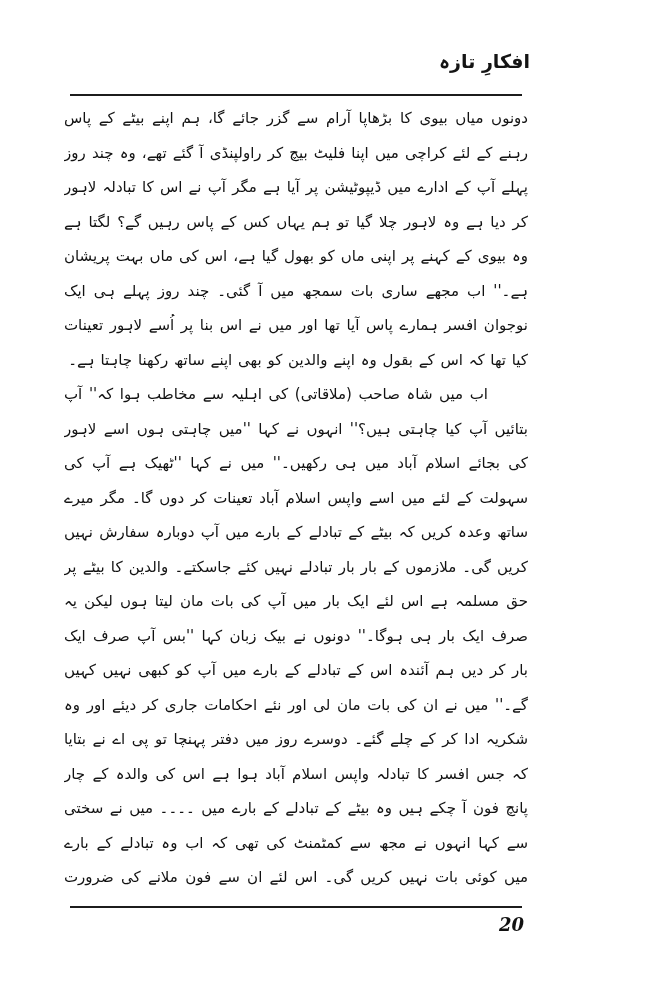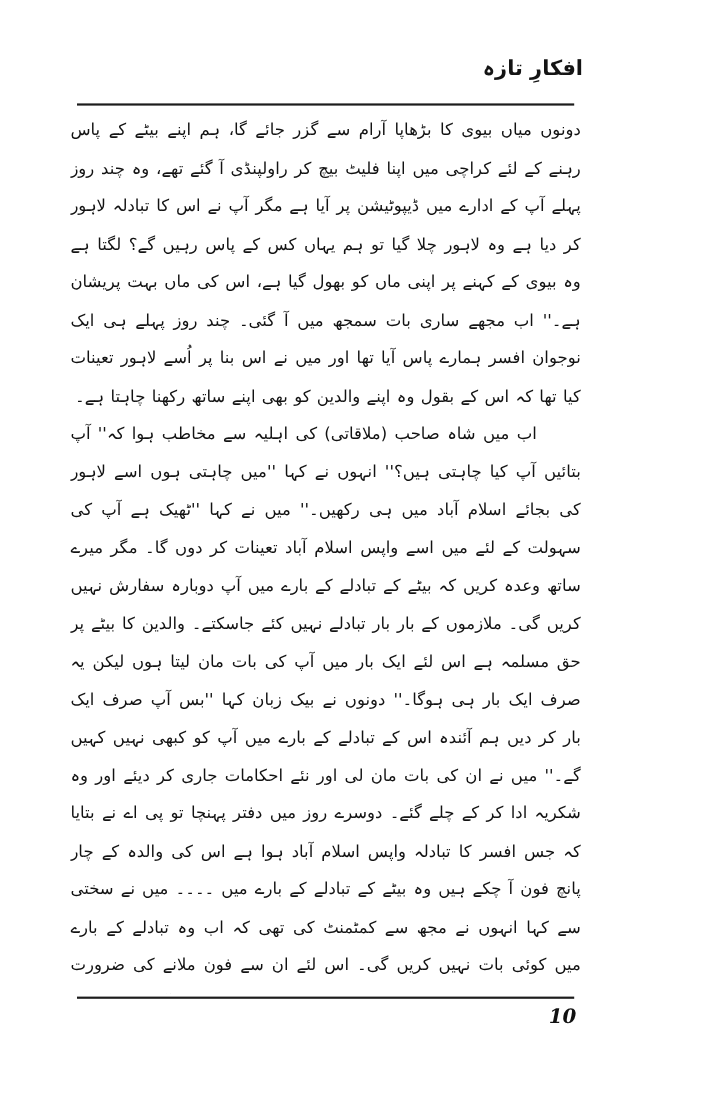--- a/index.html
+++ b/index.html
@@ -79,15 +79,15 @@
   <div class="rule header-rule"></div>
 
   <div class="body-text">
     <p class="para">دونوں میاں بیوی کا بڑھاپا آرام سے گزر جائے گا، ہم اپنے بیٹے کے پاس رہنے کے لئے کراچی میں اپنا فلیٹ بیچ کر راولپنڈی آ گئے تھے، وہ چند روز پہلے آپ کے ادارے میں ڈیپوٹیشن پر آیا ہے مگر آپ نے اس کا تبادلہ لاہور کر دیا ہے وہ لاہور چلا گیا تو ہم یہاں کس کے پاس رہیں گے؟ لگتا ہے وہ بیوی کے کہنے پر اپنی ماں کو بھول گیا ہے، اس کی ماں بہت پریشان ہے۔'' اب مجھے ساری بات سمجھ میں آ گئی۔ چند روز پہلے ہی ایک نوجوان افسر ہمارے پاس آیا تھا اور میں نے اس بنا پر اُسے لاہور تعینات کیا تھا کہ اس کے بقول وہ اپنے والدین کو بھی اپنے ساتھ رکھنا چاہتا ہے۔</p>
     <p class="para indent">اب میں شاہ صاحب (ملاقاتی) کی اہلیہ سے مخاطب ہوا کہ'' آپ بتائیں آپ کیا چاہتی ہیں؟'' انہوں نے کہا ''میں چاہتی ہوں اسے لاہور کی بجائے اسلام آباد میں ہی رکھیں۔'' میں نے کہا ''ٹھیک ہے آپ کی سہولت کے لئے میں اسے واپس اسلام آباد تعینات کر دوں گا۔ مگر میرے ساتھ وعدہ کریں کہ بیٹے کے تبادلے کے بارے میں آپ دوبارہ سفارش نہیں کریں گی۔ ملازموں کے بار بار تبادلے نہیں کئے جاسکتے۔ والدین کا بیٹے پر حق مسلمہ ہے اس لئے ایک بار میں آپ کی بات مان لیتا ہوں لیکن یہ صرف ایک بار ہی ہوگا۔'' دونوں نے بیک زبان کہا ''بس آپ صرف ایک بار کر دیں ہم آئندہ اس کے تبادلے کے بارے میں آپ کو کبھی نہیں کہیں گے۔'' میں نے ان کی بات مان لی اور نئے احکامات جاری کر دیئے اور وہ شکریہ ادا کر کے چلے گئے۔ دوسرے روز میں دفتر پہنچا تو پی اے نے بتایا کہ جس افسر کا تبادلہ واپس اسلام آباد ہوا ہے اس کی والدہ کے چار پانچ فون آ چکے ہیں وہ بیٹے کے تبادلے کے بارے میں ۔۔۔۔ میں نے سختی سے کہا انہوں نے مجھ سے کمٹمنٹ کی تھی کہ اب وہ تبادلے کے بارے میں کوئی بات نہیں کریں گی۔ اس لئے ان سے فون ملانے کی ضرورت نہیں۔ مگر جب کچھ دیر بعد پی اے نے بتایا کہ خاتون خود آ گئی ہیں اور وہ آپ سے ضرور ملنا چاہتی ہیں، تو میں انکار نہ کر سکا۔</p>
 
   </div>
 
   <div class="rule footer-rule"></div>
 
-  <div class="page-number">10</div>
+  <div class="page-number">20</div>
 
 </div>
 
 </body></html>

